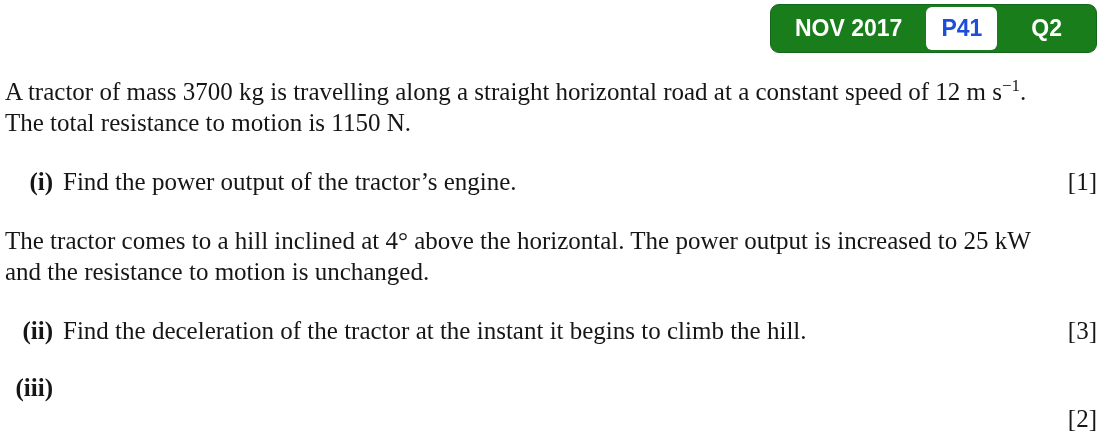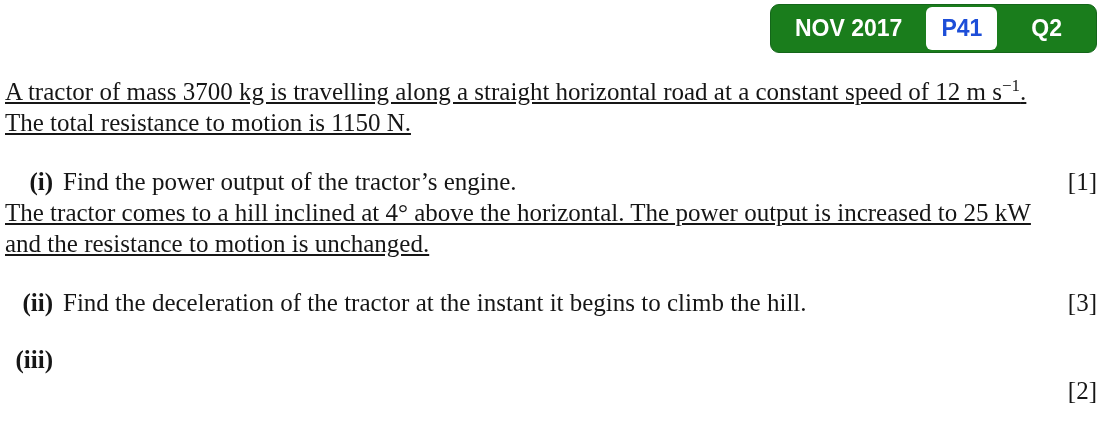--- a/index.html
+++ b/index.html
@@ -37,28 +37,28 @@
     border-radius: 6px;
     padding: 8px 15px;
     white-space: nowrap;
   }
   .badge-question { padding: 0 34px; white-space: nowrap; }
 
   
   .content {
     padding: 76px 3px 0 5px;
   }
-  .para { margin: 0; line-height: 31px; text-decoration: underline; }
+  .para { margin: 0; line-height: 31px; }
   .line { display: block; white-space: nowrap; }
   sup.expo {
     font-size: 17px;
     line-height: 0;
     vertical-align: 9px;
   }
-  .hill { }
+  .hill { margin-top: 28px; }
 
   .qrow {
     display: flex;
     align-items: baseline;
     margin-top: 28px;
     line-height: 31px;
   }
   .qrow-iii { margin-top: 26px; }
   .qnum {
     flex: none;

